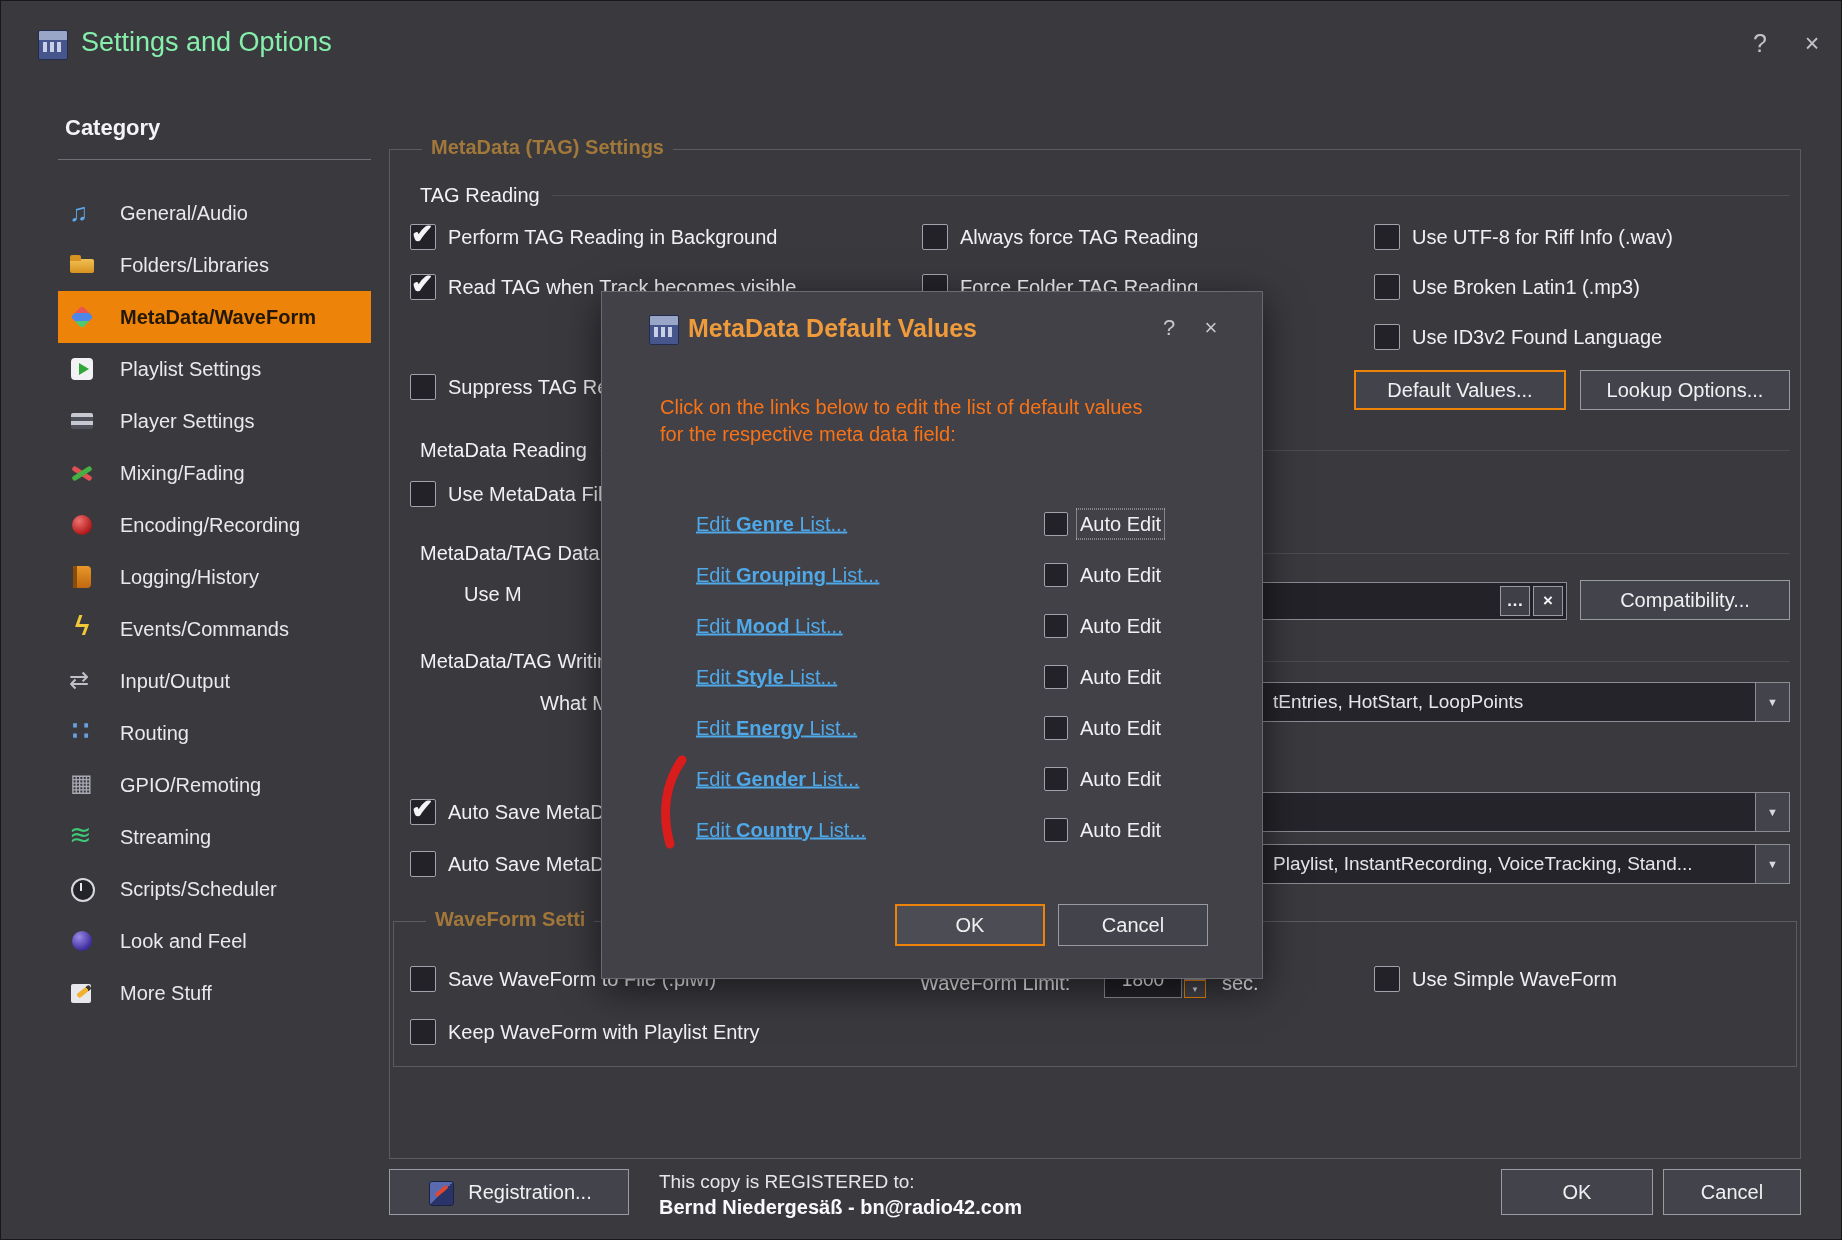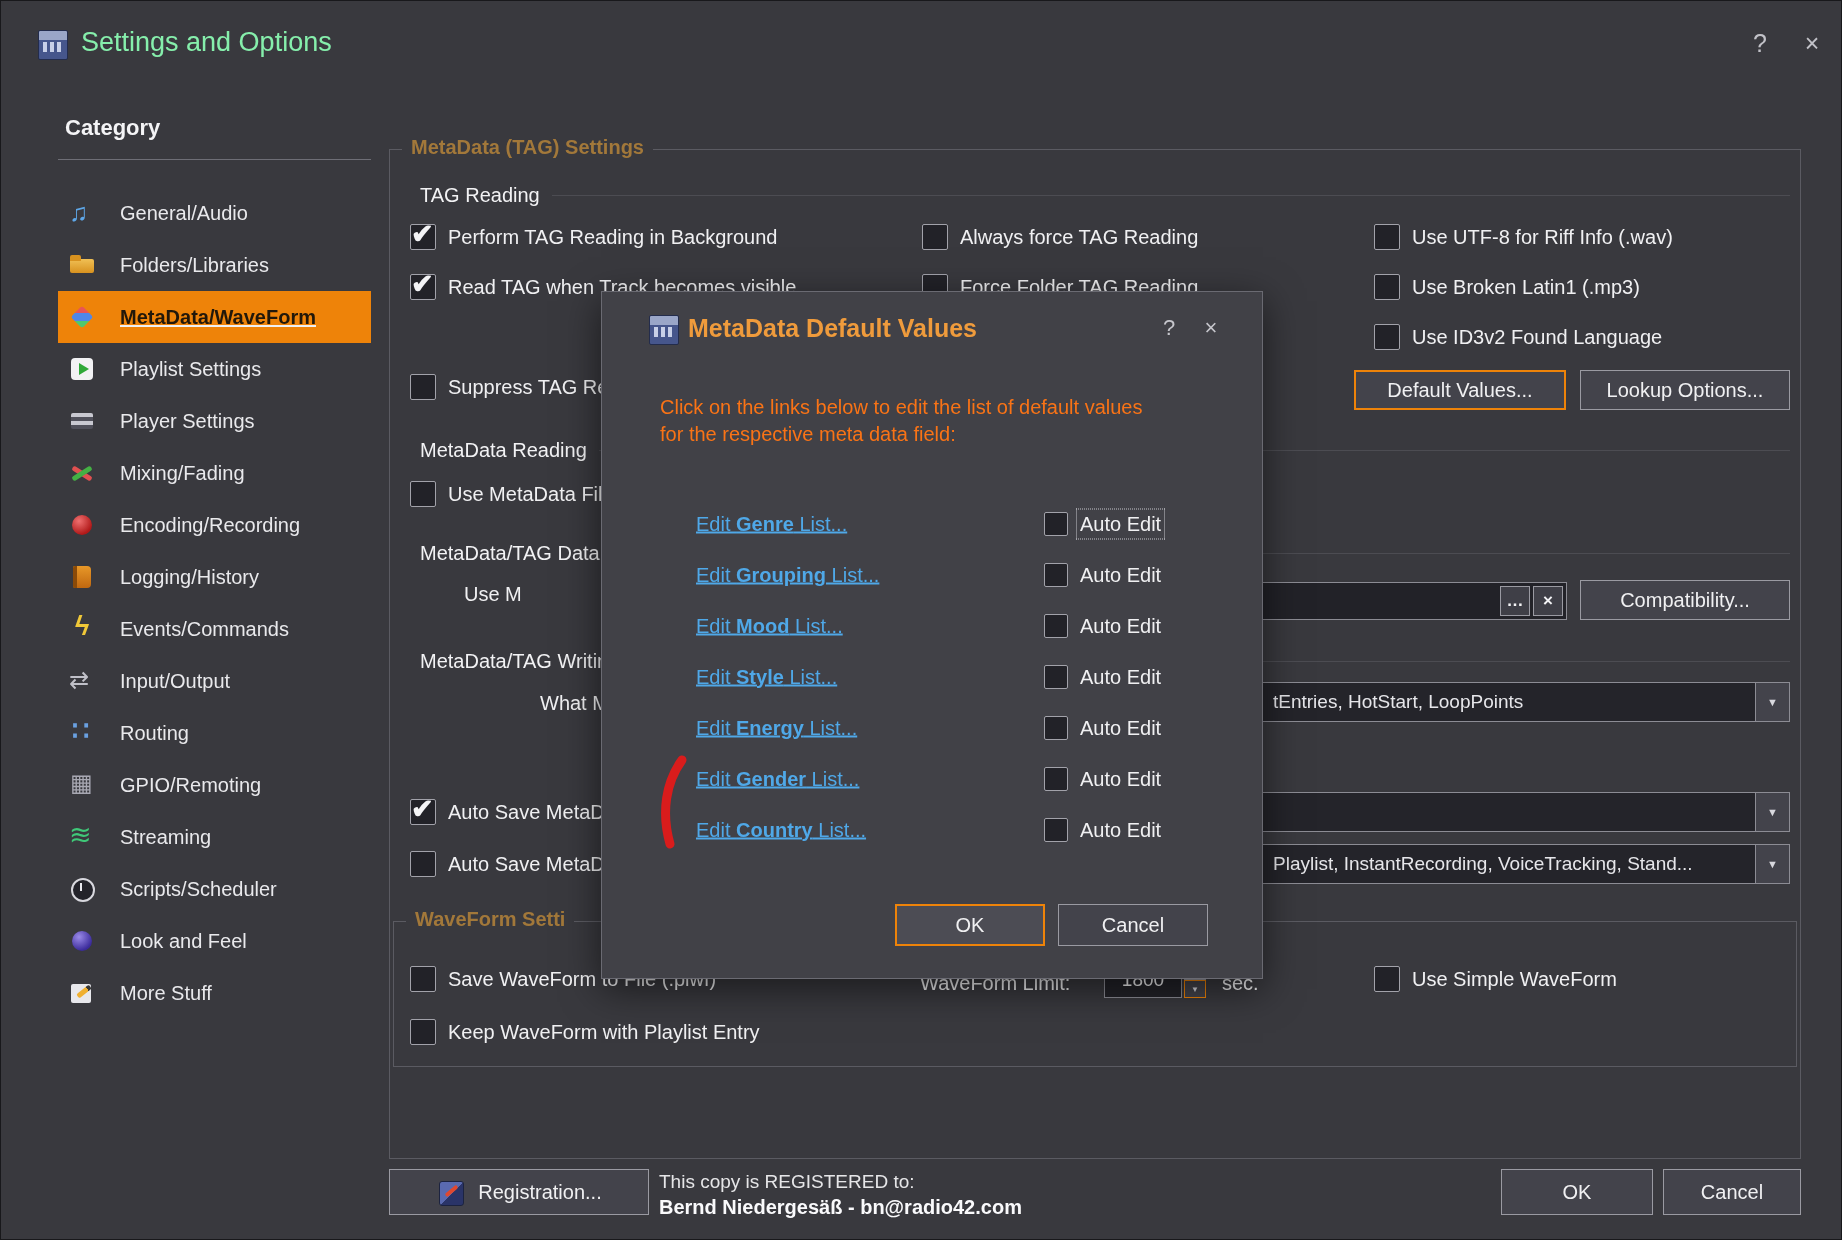--- a/index.html
+++ b/index.html
@@ -59,27 +59,27 @@
     background: linear-gradient(90deg,#f0b030 75%, #383838 75%); transform: rotate(-38deg); }
   .icon-registration::before { content:""; left:3px; top:3px; width:23px; height:23px; border-radius:3px;
     background: linear-gradient(135deg,#5a6ab0 0 50%, #2a3468 50% 100%); border:1px solid #1c2340; }
   .icon-registration::after { content:""; left:8px; top:11px; width:15px; height:4px; background:#e04830; transform:rotate(-40deg); border-radius:2px; }
 
   
   .cat-header { position: absolute; left: 64px; top: 114px; font-size: 22px; font-weight: bold; color: #f4f4f6; }
   .cat-line { position: absolute; left: 57px; top: 158px; width: 313px; border-top: 1px solid #6e6e76; }
   .sidebar-list { position: absolute; left: 57px; top: 186px; width: 313px; display: flex; flex-direction: column; }
   .side-item { height: 52px; display: flex; align-items: center; gap: 23px; padding-left: 9px; cursor: pointer; }
-  .side-item.selected { background: #ee8309; text-decoration: underline; }
+  .side-item.selected { background: #ee8309; }
   .side-label { font-size: 20px; color: #e9e9ec; white-space: nowrap; }
   .side-item.selected .side-label { color: #22180a; font-weight: bold; }
 
   
   .groupbox { position: absolute; border: 1px solid #5b5b62; }
-  .legend { position: absolute; top: -14px; left: 12px; padding: 0 9px; background: #39393e;
+  .legend { position: absolute; top: -14px; left: 32px; padding: 0 9px; background: #39393e;
     font-size: 20px; font-weight: bold; color: #a2783a; white-space: nowrap; }
 
   .sect-header { position: absolute; display: flex; align-items: center; gap: 12px; height: 26px; }
   .sect-title { font-size: 20px; color: #f2f2f4; white-space: nowrap; }
   .sect-rule { flex: 1; border-top: 1px solid #4c4c52; }
 
   
   .cb-col { position: absolute; display: flex; flex-direction: column; }
   .cb-row { display: flex; align-items: center; gap: 12px; height: 50px; cursor: pointer; }
   .cb-row.abs { position: absolute; }
@@ -133,21 +133,21 @@
   .edit-link { position: absolute; left: 36px; top: 50%; transform: translateY(-50%);
     color: #4fa8e8; text-decoration: underline; font-size: 20px; cursor: pointer; white-space: nowrap; }
   .edit-link b { font-weight: bold; }
   .link-row .cb { position: absolute; left: 384px; top: 50%; transform: translateY(-50%); width: 24px; height: 24px; flex: none; }
   .link-row .cb-label { position: absolute; left: 420px; top: 50%; transform: translateY(-50%); }
   .cb-label.focused { outline: 1px dotted #c6c6cc; outline-offset: 3px; }
 
   .red-mark { position: absolute; left: 52px; top: 462px; width: 40px; height: 96px; z-index: 5; }
 
   
-  .reg-btn { left: 388px; top: 1168px; width: 260px; height: 46px; gap: 14px; }
+  .reg-btn { left: 388px; top: 1168px; width: 240px; height: 46px; gap: 14px; }
   .footer-line1 { position: absolute; left: 658px; top: 1170px; font-size: 19px; color: #e6e6e8; }
   .footer-line2 { position: absolute; left: 658px; top: 1195px; font-size: 20px; font-weight: bold; color: #fafafc; }
 </style>
 </head>
 <body>
 
 <div class="window">
 
   <div class="abs" style="left:0;top:0;width:100%;height:90px;">
     <span class="icon icon-app abs" style="left:36px;top:28px;"></span>

